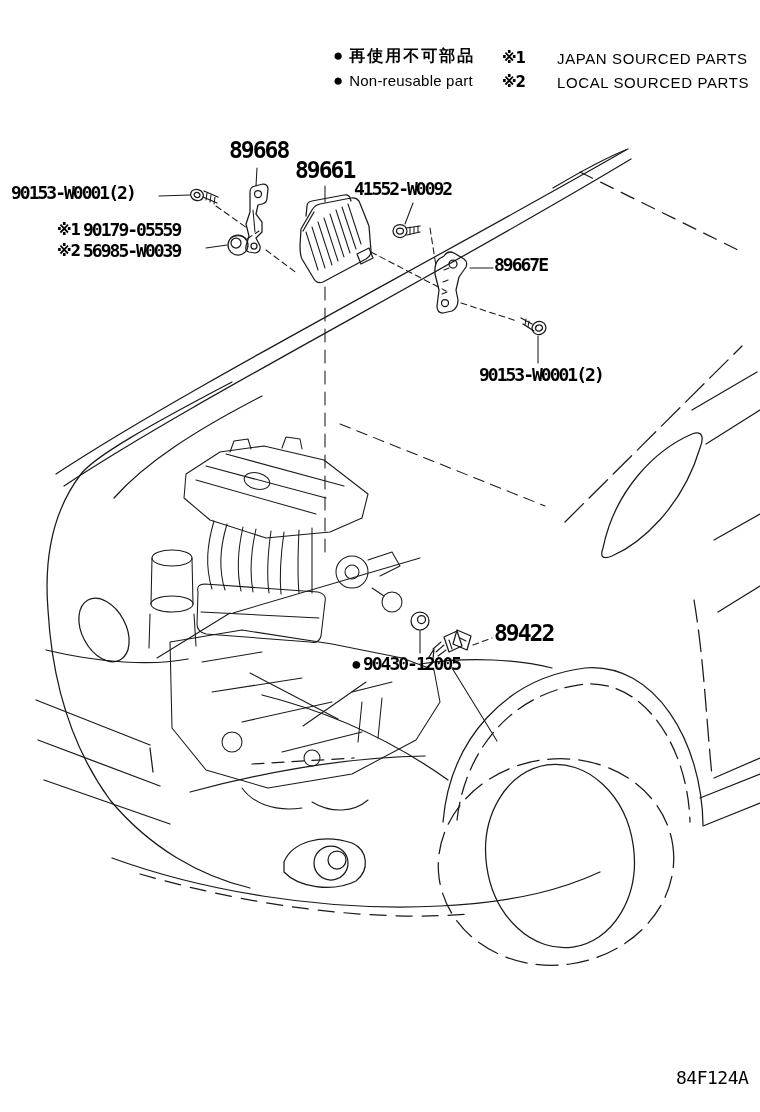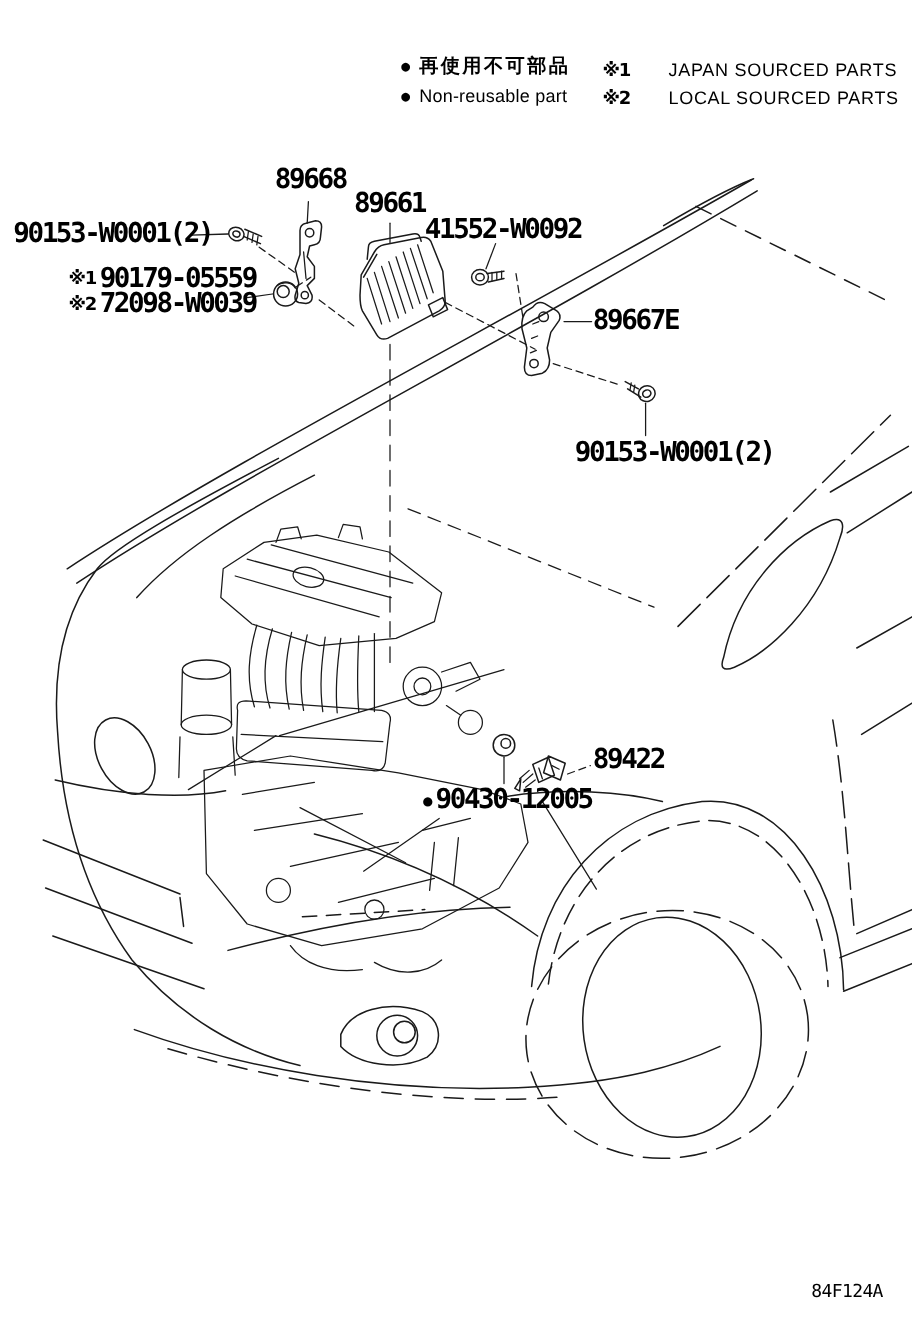--- a/index.html
+++ b/index.html
@@ -3,31 +3,31 @@
 <meta charset="utf-8">
 <style>
   html,body{margin:0;padding:0;background:#ffffff;}
   #page{position:relative;width:760px;height:1112px;background:#ffffff;overflow:hidden;
         font-family:"Liberation Sans",sans-serif;color:#000;}
   svg{position:absolute;left:0;top:0;}
   svg *{vector-effect:non-scaling-stroke;}
   .stroke{fill:none;stroke:#1a1a1a;stroke-width:1.25;stroke-linecap:round;stroke-linejoin:round;}
   .thin{stroke-width:1.05;}
   .lbl{position:absolute;white-space:nowrap;line-height:1;}
-  .part-num{font-family:"DejaVu Sans Mono",monospace;font-weight:bold;font-size:23px;
+  .part-num{font-family:"DejaVu Sans Mono",monospace;font-weight:bold;font-size:18px;
             letter-spacing:-2px;color:#000;}
   .big-num{font-size:23px;}
   .ref-marker{font-family:"DejaVu Sans",sans-serif;font-size:15px;font-weight:bold;
               letter-spacing:-1px;margin-right:3px;}
   .legend-dot{font-size:17px;line-height:1;margin-right:6px;}
   .legend-jp{font-size:16px;letter-spacing:2px;font-weight:bold;text-align:right;}
   .legend-en{font-size:15px;letter-spacing:0.2px;}
   .legend-src{font-size:15px;letter-spacing:0.6px;margin-left:29px;}
   .gasket-dot{font-size:18px;margin-right:1px;vertical-align:-1px;}
-  .fig-code{font-family:"DejaVu Sans Mono",monospace;font-size:15px;letter-spacing:-0.5px;}
+  .fig-code{font-family:"DejaVu Sans Mono",monospace;font-size:18px;letter-spacing:-0.5px;}
   .row{display:flex;align-items:center;}
 </style>
 </head>
 <body>
 
 <div id="page">
 
 <svg width="760" height="1112" viewBox="0 0 760 1112">
 
   <g class="stroke">
@@ -243,21 +243,21 @@
   <div class="lbl part-num big-num" style="left:295px;top:159px;">89661</div>
   <div class="lbl part-num" style="left:11px;top:184px;">90153-W0001(2)</div>
   <div class="lbl part-num" style="left:354px;top:180px;">41552-W0092</div>
 
   <div class="lbl row" style="left:57px;top:221px;">
     <span class="ref-marker">※1</span>
     <span class="part-num">90179-05559</span>
   </div>
   <div class="lbl row" style="left:57px;top:242px;">
     <span class="ref-marker">※2</span>
-    <span class="part-num">72098-W0039</span>
+    <span class="part-num">56985-W0039</span>
   </div>
 
   <div class="lbl part-num" style="left:494px;top:256px;text-align:right;">89667E</div>
   <div class="lbl part-num" style="left:479px;top:366px;">90153-W0001(2)</div>
   <div class="lbl part-num big-num" style="left:494px;top:622px;text-align:right;">89422</div>
 
   <div class="lbl row" style="left:351px;top:655px;">
     <span class="gasket-dot">●</span>
     <span class="part-num">90430-12005</span>
   </div>

